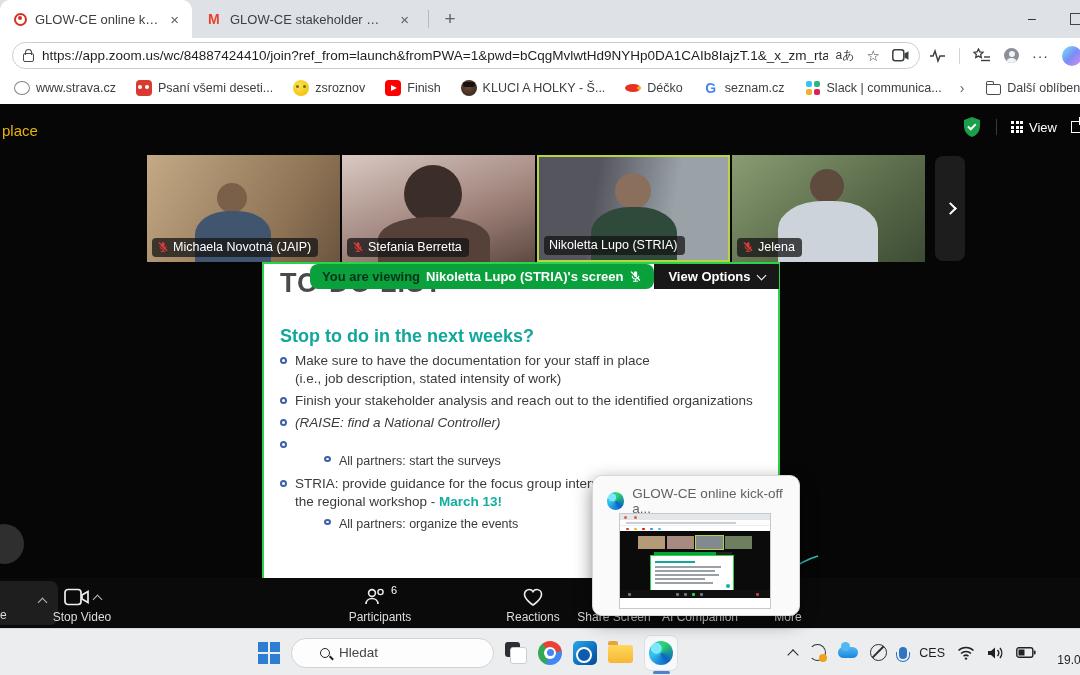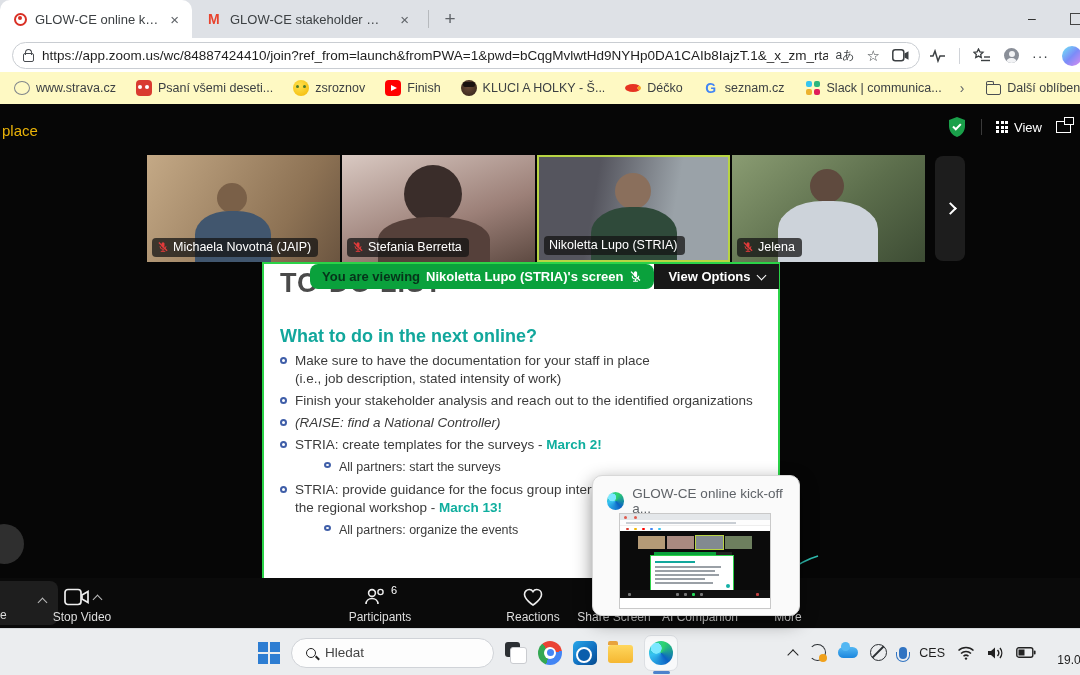--- a/index.html
+++ b/index.html
@@ -29,21 +29,21 @@
   .pill-right { display:flex; align-items:center; gap:12px; color:#3c4043; font-size:12px; }
   .urlicons { position:absolute; right:0; top:4px; height:27px; display:flex; align-items:center; gap:13px; padding-right:10px; color:#3c4043; }
   .vdiv { width:1px; height:16px; background:#d0d3d8; }
   .person-ic { width:15px; height:15px; border-radius:50%; background:#8a8f98; position:relative; overflow:hidden;}
   .person-ic::before{content:"";position:absolute;left:4.5px;top:2.5px;width:6px;height:6px;border-radius:50%;background:#f2f3f5;}
   .person-ic::after{content:"";position:absolute;left:2px;top:9.5px;width:11px;height:7px;border-radius:5px 5px 0 0;background:#f2f3f5;}
   .dots-ic { font-size:14px; letter-spacing:1px; color:#3c4043; }
   .copilot-ic { width:20px; height:20px; border-radius:50%; background:linear-gradient(135deg,#6ee7f5,#7c8cf8 50%,#e08cf0); }
 
   
-  #bmbar { position:absolute; left:0; top:72px; width:1080px; height:32px; background:#fef9c3; display:flex; align-items:center; gap:4px; padding:0 6px; }
+  #bmbar { position:absolute; left:0; top:72px; width:1080px; height:32px; background:#ffffff; display:flex; align-items:center; gap:4px; padding:0 6px; }
   .bm { display:flex; align-items:center; gap:6px; font-size:12.5px; color:#3c4043; padding:4px 8px; border-radius:6px; white-space:nowrap; }
   .bm-ic { width:16px; height:16px; flex:0 0 16px; display:inline-block; position:relative; }
   .bm-globe { border:1.6px solid #80868b; border-radius:50%; width:14px; height:14px; }
   .bm-owl { background:#d93b30; border-radius:4px; }
   .bm-owl::before{content:"";position:absolute;left:2.5px;top:5px;width:4px;height:4px;background:#fff;border-radius:50%;}
   .bm-owl::after{content:"";position:absolute;right:2.5px;top:5px;width:4px;height:4px;background:#fff;border-radius:50%;}
   .bm-emoji { background:radial-gradient(circle at 40% 35%,#ffe24d,#f2b600); border-radius:50%; }
   .bm-emoji::before{content:"";position:absolute;left:3px;top:5px;width:3px;height:3px;background:#4c7a2a;border-radius:50%;}
   .bm-emoji::after{content:"";position:absolute;right:3px;top:5px;width:3px;height:3px;background:#4c7a2a;border-radius:50%;}
   .bm-yt { background:#ff0000; border-radius:4px; }
@@ -56,21 +56,21 @@
   .bm-slack::after{content:"";position:absolute;right:1px;top:1px;width:6px;height:6px;border-radius:2px;background:#2eb67d;}
   .bm-slack .s2::before{content:"";position:absolute;left:1px;bottom:1px;width:6px;height:6px;border-radius:2px;background:#ecb22e;}
   .bm-slack .s2::after{content:"";position:absolute;right:1px;bottom:1px;width:6px;height:6px;border-radius:2px;background:#e01e5a;}
   .bm-chevron { margin-left:auto; color:#5f6368; font-size:14px; padding:0 6px; }
   .bm-folder { width:15px; height:11px; border:1.4px solid #4a4e53; border-radius:2px; position:relative; margin-top:2px;}
   .bm-folder::before{content:"";position:absolute;left:-1px;top:-4px;width:6px;height:3px;border:1.4px solid #4a4e53;border-bottom:none;border-radius:2px 2px 0 0;}
 
   
   #stage { position:absolute; left:0; top:104px; width:1080px; height:524px; background:#060606; }
   #mt-title { position:absolute; left:2px; top:18px; color:#eab308; font-size:15px; }
-  #mt-right { position:absolute; right:23px; top:12px; display:flex; align-items:center; gap:14px; color:#fff; font-size:13px; }
+  #mt-right { position:absolute; right:8px; top:12px; display:flex; align-items:center; gap:14px; color:#fff; font-size:13px; }
   .grid-ic { display:inline-grid; grid-template-columns:repeat(3,3px); grid-template-rows:repeat(3,3px); gap:1.5px; }
   .grid-ic i { background:#fff; }
   .winfloat-ic { width:15px; height:12px; border:1.5px solid #fff; position:relative; }
   .winfloat-ic::after{content:"";position:absolute;right:-4px;top:-5px;width:8px;height:6px;background:#060606;border:1.5px solid #fff;}
 
   
   .thumb { position:absolute; top:51px; height:107px; width:193px; overflow:hidden; }
   .thumb .nametag { position:absolute; left:5px; bottom:5px; background:rgba(20,20,20,.75); color:#fff; font-size:12.5px; padding:2px 7px 3px 5px; border-radius:4px; display:flex; align-items:center; gap:4px; z-index:3;}
   .sil-head { position:absolute; border-radius:50%; }
   .sil-body { position:absolute; border-radius:45% 45% 0 0; }
@@ -131,21 +131,21 @@
   .mini-toolbar i { position:absolute; top:2.5px; width:3px; height:3px; border-radius:1px; background:#777; }
   .mini-toolbar .g { background:#23d959; }
 
   #bubble { position:absolute; left:-16px; top:420px; width:40px; height:40px; border-radius:50%; background:#2f2f2f; z-index:2; }
 
   
   #taskbar { position:absolute; left:0; top:628px; width:1080px; height:47px; background:#ebedef; border-top:1px solid #d6d9dd; }
   #tb-center { position:absolute; left:258px; top:0; height:47px; display:flex; align-items:center; gap:11px; }
   .win-ic { width:22px; height:22px; display:grid; grid-template-columns:10px 10px; grid-template-rows:10px 10px; gap:2px; }
   .win-ic i { background:#2d7dd2; }
-  #tb-search { width:203px; height:30px; border-radius:16px; background:#fdfdfd; border:1px solid #d0d3d8; display:flex; align-items:center; gap:9px; padding:0 14px; }
+  #tb-search { width:203px; height:30px; border-radius:16px; background:#fdfdfd; border:1px solid #d0d3d8; display:flex; align-items:center; gap:9px; padding:0 14px;justify-content:flex-end; }
   #tb-search input { border:none; outline:none; background:transparent; font-size:13.5px; width:140px; font-family:"Liberation Sans",sans-serif; }
   #tb-search input::placeholder { color:#444; opacity:1; }
   .mag-ic { width:10px; height:10px; border:1.8px solid #222; border-radius:50%; position:relative; flex:0 0 10px;}
   .mag-ic::after{content:"";position:absolute;left:8px;top:8px;width:5px;height:1.8px;background:#222;transform:rotate(45deg);}
   .tv-ic { width:22px; height:22px; position:relative; }
   .tv-ic::before{content:"";position:absolute;left:0;top:0;width:15px;height:15px;background:#2b2f33;border-radius:3px;}
   .tv-ic::after{content:"";position:absolute;right:0;bottom:0;width:15px;height:15px;background:#fff;border:1.5px solid #caccd0;border-radius:3px;}
   .chrome-ic { width:24px; height:24px; border-radius:50%; background:conic-gradient(from -40deg,#ea4335 0 120deg,#4285f4 120deg 240deg,#34a853 240deg 360deg); position:relative; }
   .chrome-ic::before{content:"";position:absolute;left:6px;top:6px;width:12px;height:12px;background:#fff;border-radius:50%;}
   .chrome-ic::after{content:"";position:absolute;left:8.5px;top:8.5px;width:7px;height:7px;background:#4285f4;border-radius:50%;}
@@ -333,38 +333,37 @@
         </svg>
       <span>Jelena</span>
     </span>
   </div>
   <div id="next-btn">
       <span class="chev-right"></span>
     </div>
 
   <div id="slide">
     <div id="slide-title">TO-DO LIST</div>
-    <div id="slide-head">What to do in the next online?</div>
+    <div id="slide-head">Stop to do in the next weeks?</div>
     <ul id="bullets">
       <li class="b">
           <span class="marker"></span>
           <span class="btxt"><span>Make sure to have the documentation for your staff in place
 (i.e., job description, stated intensity of work)</span></span>
         </li>
       <li class="b">
           <span class="marker"></span>
           <span class="btxt"><span>Finish your stakeholder analysis and reach out to the identified organizations</span></span>
         </li>
       <li class="b italic">
           <span class="marker"></span>
           <span class="btxt"><span>(RAISE: find a National Controller)</span></span>
         </li>
       <li class="b">
           <span class="marker"></span>
-          <span class="btxt"><span>STRIA: create templates for the surveys - </span><span class="date">March 2!</span></span>
         </li>
       <li class="b sub">
           <span class="marker"></span>
           <span class="btxt"><span>All partners: start the surveys</span></span>
         </li>
       <li class="b">
           <span class="marker"></span>
           <span class="btxt"><span>STRIA: provide guidance for the focus group interview and
 the regional workshop - </span><span class="date">March 13!</span></span>
         </li>

